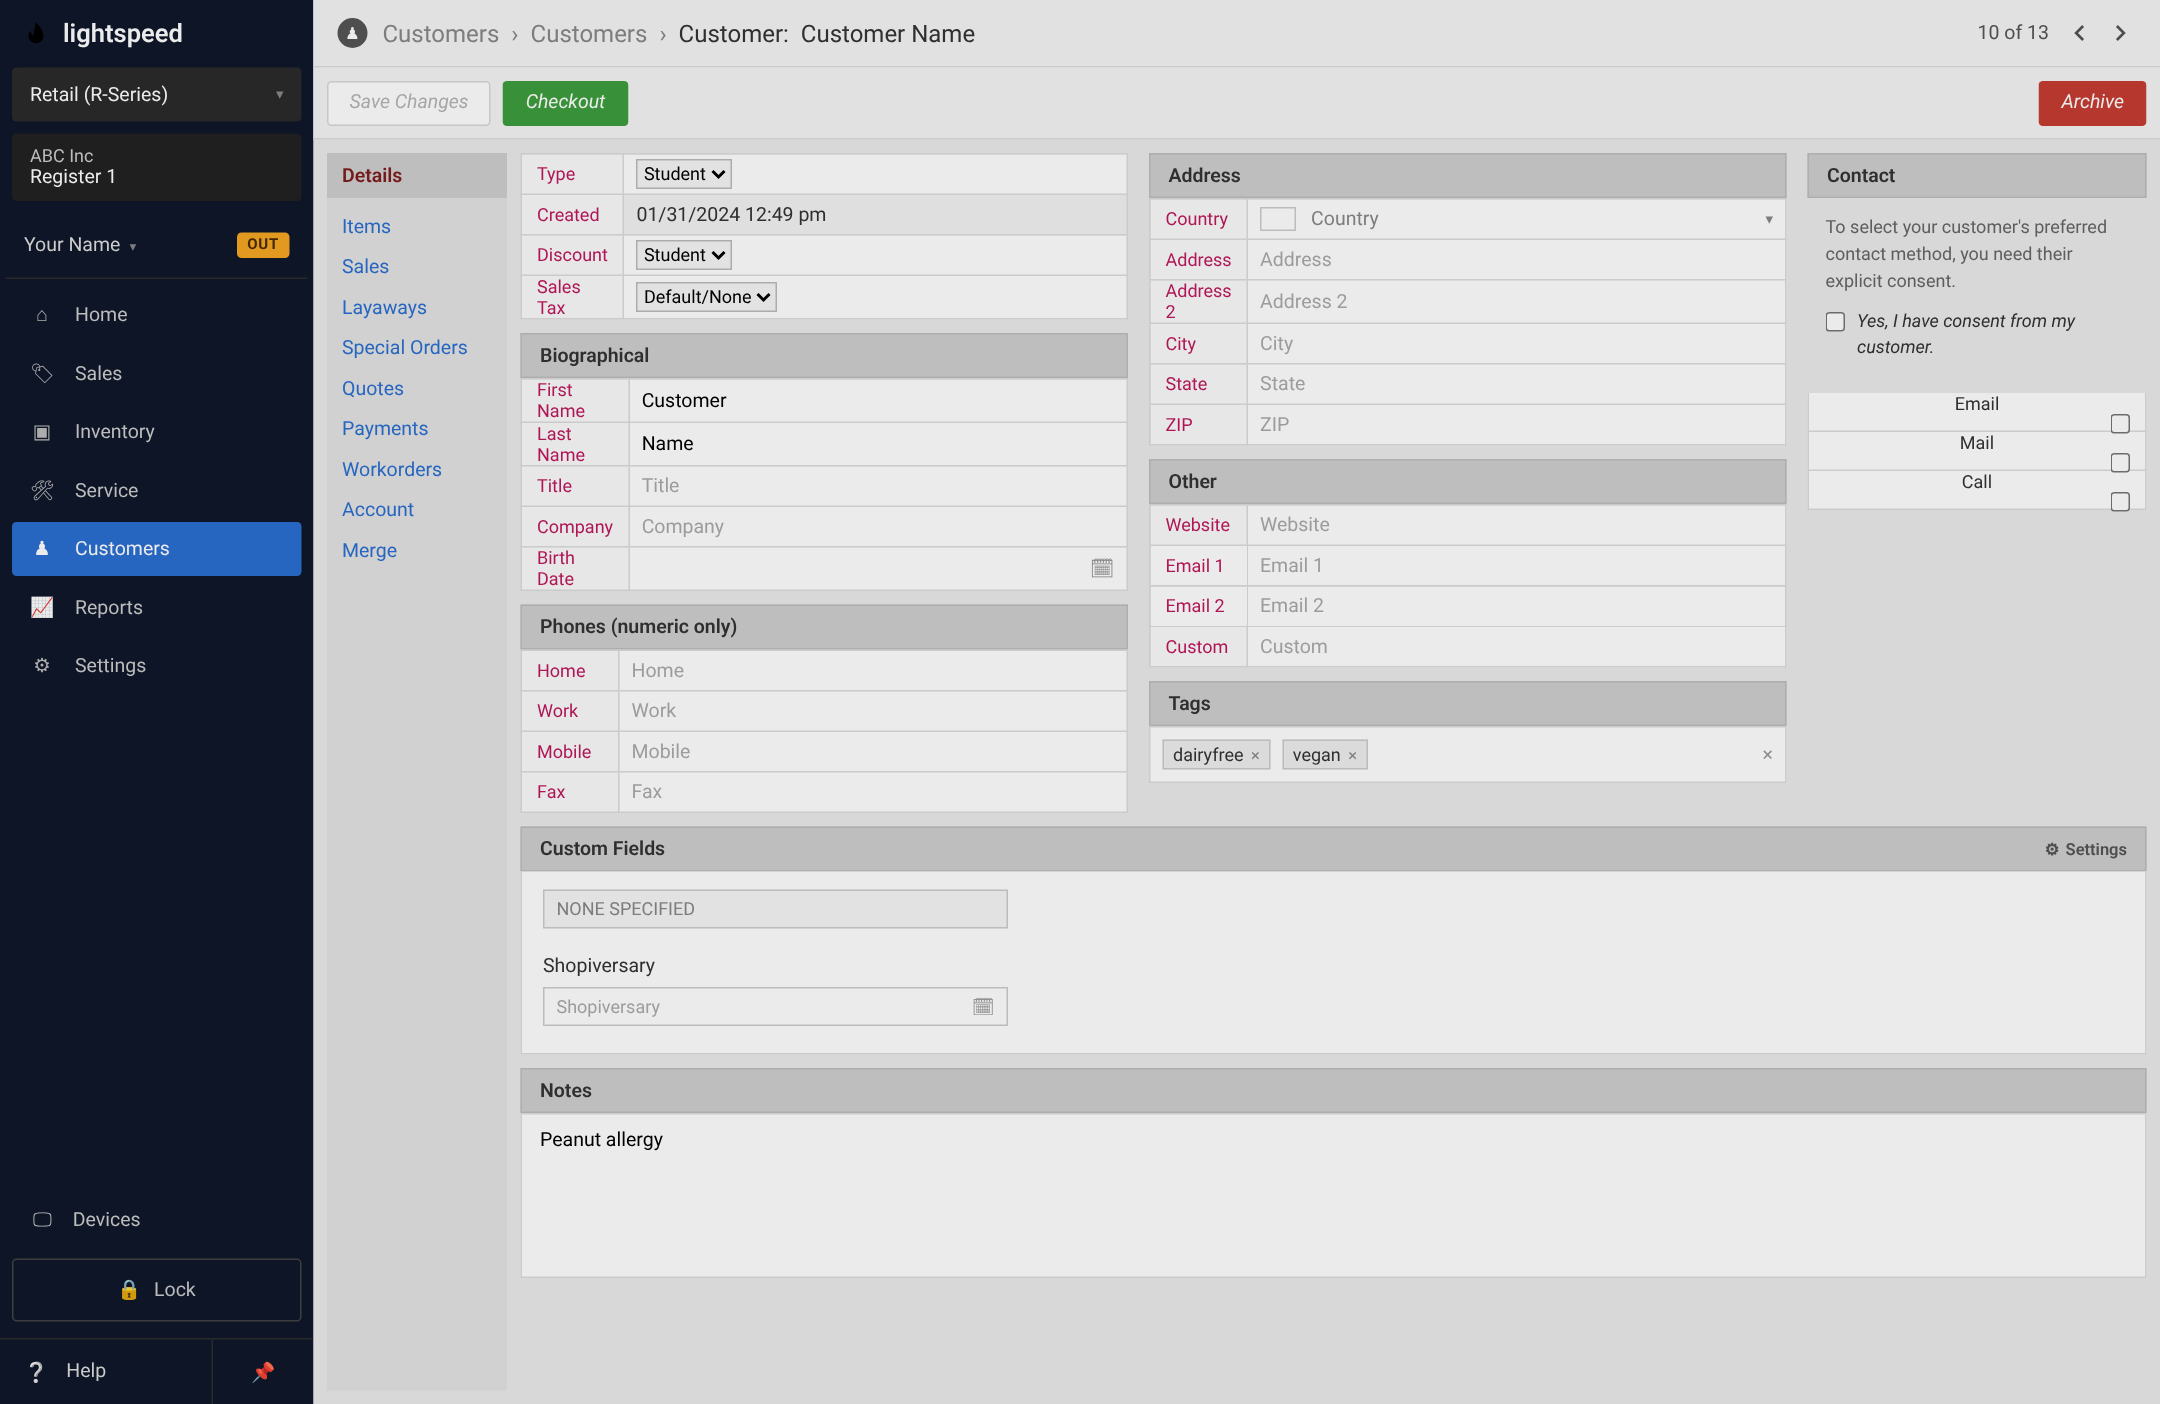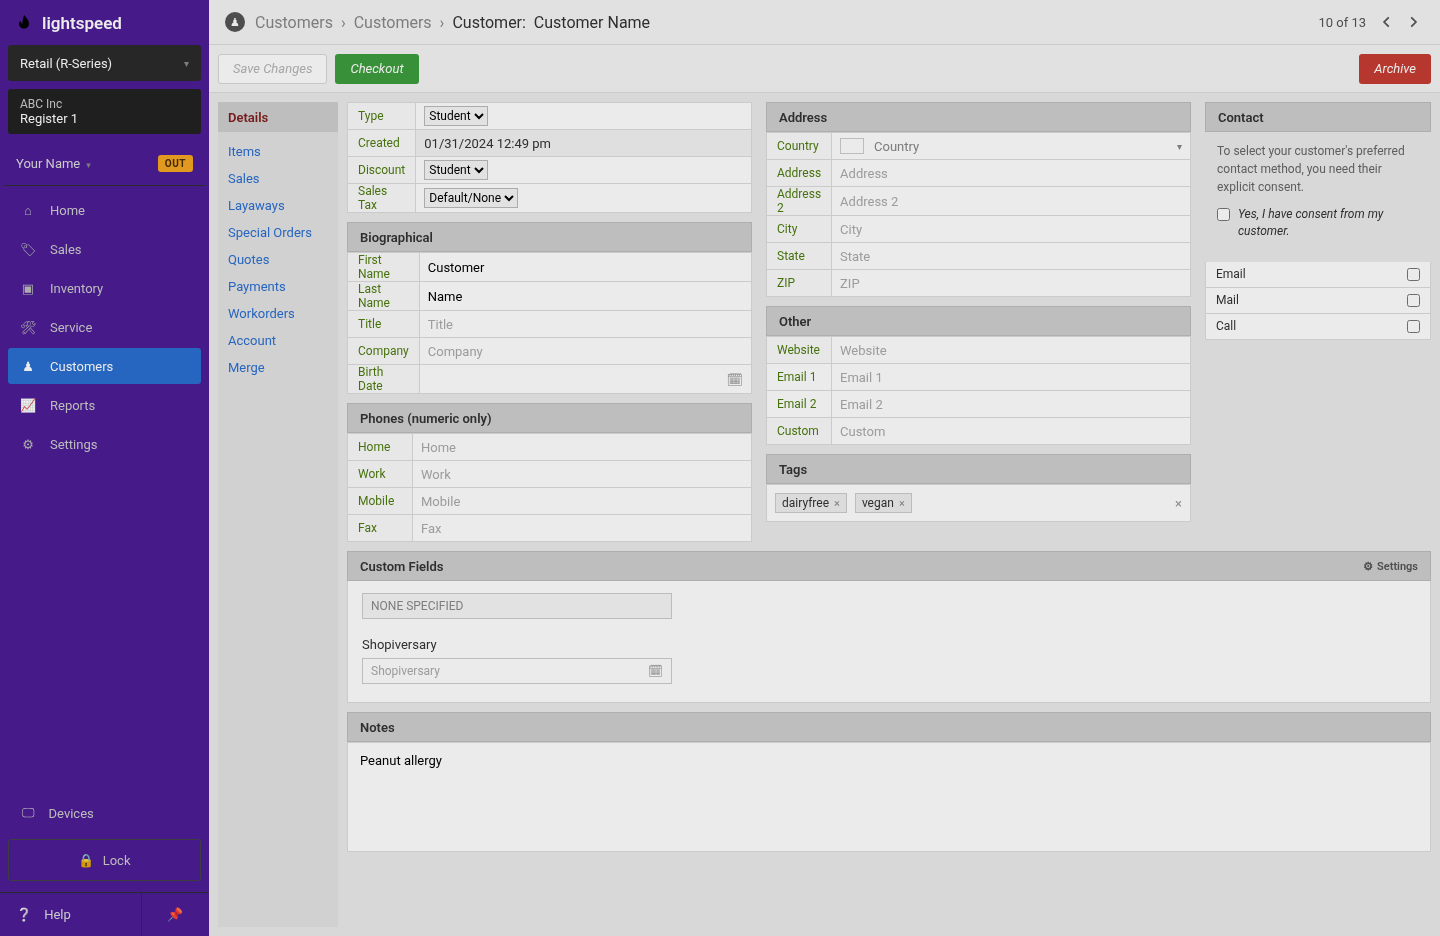--- a/index.html
+++ b/index.html
@@ -1,21 +1,21 @@
 <!DOCTYPE html>
 <html><head>
 <meta charset="utf-8">
 <style>
   * { box-sizing: border-box; margin: 0; padding: 0; font-family: -apple-system, BlinkMacSystemFont, "Segoe UI", Roboto, Helvetica, Arial, sans-serif; }
   body { background:#ebebeb; color:#333; font-size:13px; display:flex; width:1440px; height:936px; overflow:hidden; position:relative; }
   
   .dim-overlay { position:absolute; left:0; top:0; right:0; bottom:0; background:rgba(0,0,0,0.08); pointer-events:none; z-index:40; }
 
   
-  .sidebar { width:209px; background:#4c1d95; color:#ddd; display:flex; flex-direction:column; position:relative; z-index:1; }
+  .sidebar { width:209px; background:#0f172a; color:#ddd; display:flex; flex-direction:column; position:relative; z-index:1; }
   .brand { display:flex; align-items:center; height:45px; padding:0 14px; font-weight:600; color:#fff; font-size:17px; }
   .brand-icon { width:20px; height:20px; margin-right:8px; color:#e0372d; }
   .ls-select { margin:0 8px 8px 8px; background:#2b2b2b; border-radius:3px; height:36px; display:flex; align-items:center; justify-content:space-between; padding:0 12px; font-size:13px; color:#fff; }
   .ls-select .chev { font-size:10px; color:#888; }
   .reg-box { margin:0 8px 8px 8px; background:#222; border-radius:3px; padding:8px 12px; font-size:13px;}
   .reg-box .company { color:#ccc; font-size:12px; }
   .reg-box .register { color:#fff; font-weight:400; }
   .user-row { height:44px; margin:0 4px; display:flex; align-items:center; justify-content:space-between; padding:0 12px; border-bottom:1px solid #2e2e2e; }
   .user-row .uname { color:#ddd; font-size:13px; }
   .user-row .chev-d { color:#888; font-size:9px; margin-left:6px; }
@@ -60,42 +60,42 @@
   .panel-list .sect-head { background:#cfcfcf; height:30px; display:flex; align-items:center; padding:0 10px; font-weight:600; color:#7f1d1d; font-size:13px;}
   .panel-list ul { list-style:none; padding:6px 10px 10px 10px;}
   .panel-list li { color:#2b6fd1; font-size:13px; padding:6px 0; cursor:pointer; }
 
   .section-h { background:#cfcfcf; height:30px; display:flex; align-items:center; padding:0 12px; font-weight:600; font-size:13px; color:#333; border:1px solid #bdbdbd;}
   .section-h .more { margin-left:auto; font-size:11px; color:#555; display:flex; align-items:center; }
   .section-h .gear { margin-right:4px; }
 
   .field-table { width:100%; border-collapse:collapse; }
   .field-table tr { }
-  .field-table td.lbl { width:65px; background:#fbfbfb; border:1px solid #ddd; padding:0 10px; height:27px; font-size:12px; color:#4d7c0f; }
+  .field-table td.lbl { width:65px; background:#fbfbfb; border:1px solid #ddd; padding:0 10px; height:27px; font-size:12px; color:#be185d; }
   .field-table td.val { background:#fff; border:1px solid #ddd; padding:0 8px; height:27px; font-size:13px; }
   .field-table td.val input[type=text] { border:none; outline:none; width:100%; font-size:13px; height:24px; }
   .field-table td.val input[type=text]::placeholder { color:#aaa; }
   .field-table td.val.disabled { background:#f2f2f2; color:#666; }
   .field-table td.val select { border:1px solid #bbb; background:#f6f6f6; font-size:12px; height:20px;}
   .field-table td.val .static { color:#333; }
   .input-date { display:flex; align-items:center; } 
   .input-date .cal { margin-left:auto; color:#888; }
   .country-row { display:flex; align-items:center; gap:10px; }
   .country-row .flagbox { width:24px; height:16px; border:1px solid #ccc; background:#fff; }
   .country-row .ctext { color:#888; flex:1; }
   .country-row .chev-dn { color:#888; font-size:10px; }
   .tag-area { padding:8px; background:#fff; border:1px solid #ddd; display:flex; align-items:center; gap:8px; }
   .tag-chip { background:#eee; border:1px solid #ccc; padding:2px 6px; font-size:12px; display:inline-flex; align-items:center; gap:5px; }
   .tag-chip .x { color:#888; font-size:11px; cursor:pointer;}
   .tag-x-right { margin-left:auto; color:#999; cursor:pointer; }
   .contact-msg { font-size:12px; color:#666; padding:10px 12px; line-height:1.5; }
   .consent-row { display:flex; align-items:flex-start; gap:8px; padding:0 12px 10px 12px; }
   .consent-row input { margin-top:2px; }
   .consent-label { font-size:12px; color:#333; line-height:1.4;font-style:italic; }
-  .pref-row { display:flex; align-items:center; height:26px; padding:0 10px; border:1px solid #ddd; border-top:none; background:#fff; font-size:12px; }
+  .pref-row { display:flex; align-items:center; height:26px; padding:0 10px; border:1px solid #ddd; border-top:none; background:#fff; font-size:12px;flex-direction:column; }
   .pref-row:first-of-type { border-top:1px solid #ddd; }
   .pref-row input { margin-left:auto; }
 
   .custom-fields-body { background:#fff; border:1px solid #ddd; border-top:none; padding:12px 14px 18px 14px;}
   .cf-label { font-size:13px; color:#333; margin-bottom:6px; }
   .cf-input { width:310px; height:26px; border:1px solid #ccc; background:#f6f6f6; padding:0 8px; font-size:12px; color:#888; display:flex; align-items:center; }
   .cf-input.date { background:#fff; color:#aaa; justify-content:space-between; }
   .cf-input.date .cal { color:#888; }
   .cf-block2 { margin-top:18px; }
 

